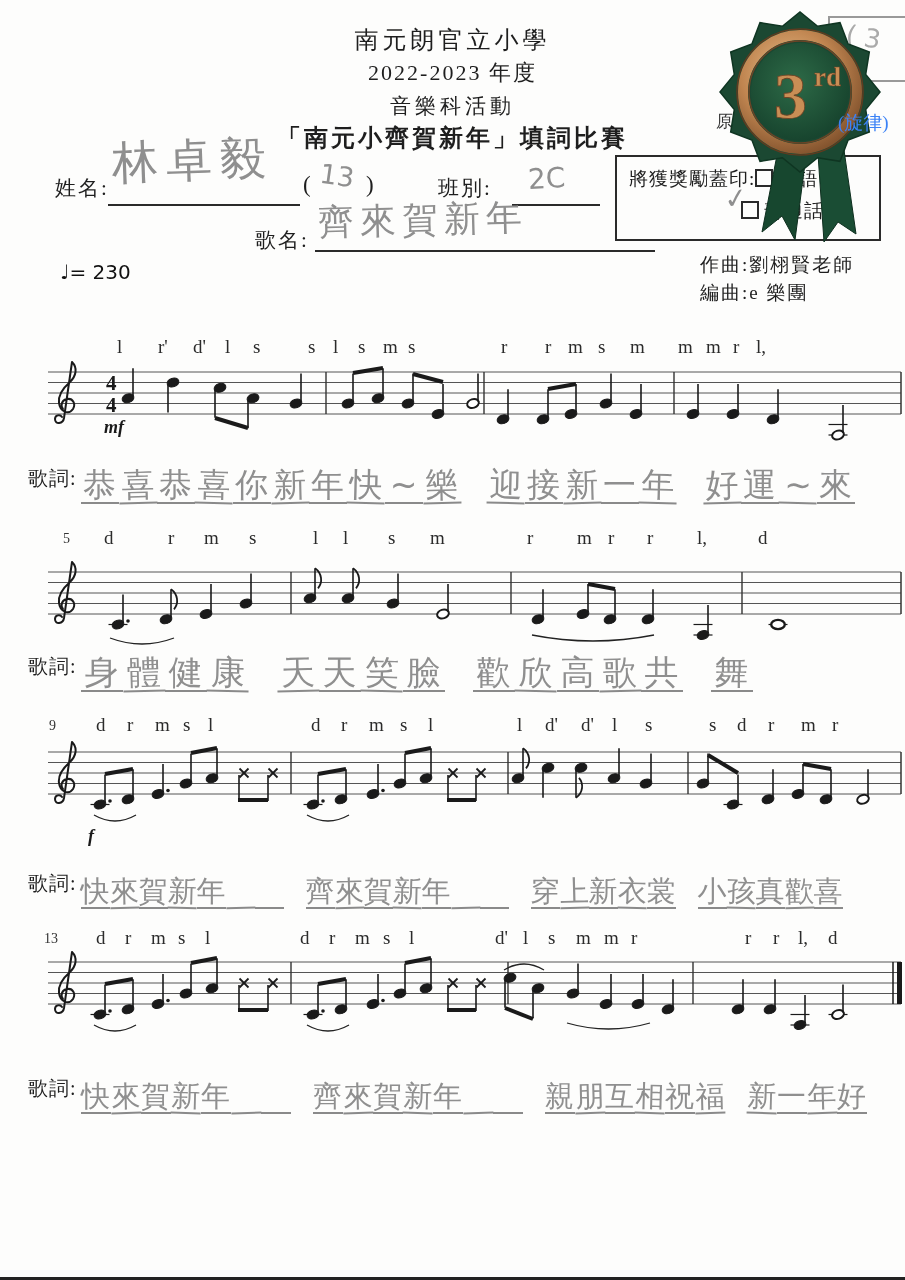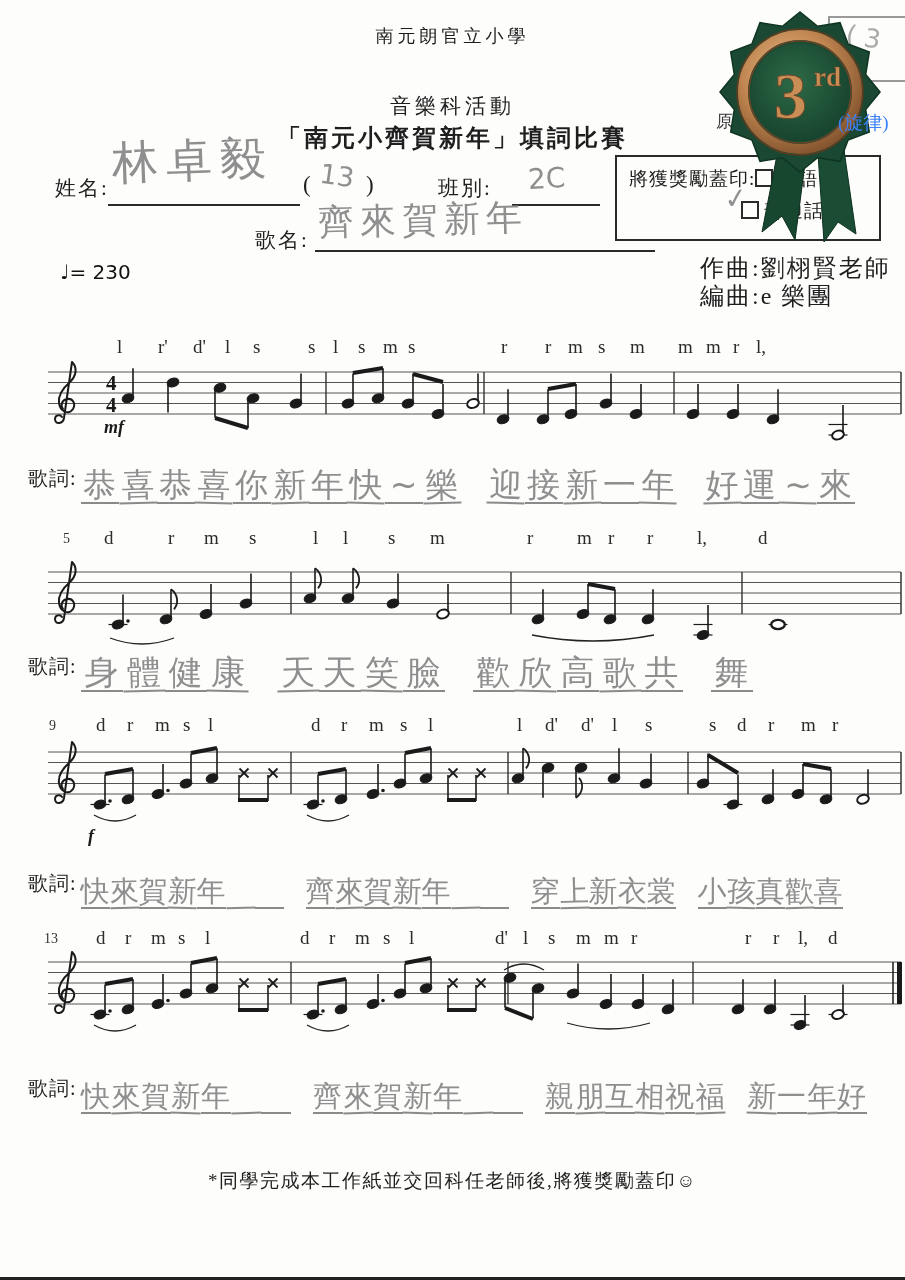--- a/index.html
+++ b/index.html
@@ -1,32 +1,32 @@
 <!DOCTYPE html>
 <html><head>
 <meta charset="utf-8">
 <style>
   html,body{margin:0;padding:0;background:#d8d8d8;}
   .page{position:relative;width:905px;height:1280px;margin:0 auto;background:#fdfdfc;overflow:hidden;
         font-family:"Liberation Serif","DejaVu Serif",serif;color:#1e1e1e;}
   .abs{position:absolute;}
   .hdr{left:0;width:100%;text-align:center;letter-spacing:4px;}
-  .hdr1{top:24px;font-size:18px;}
+  .hdr1{top:24px;font-size:24px;}
   .hdr2{top:58px;font-size:22px;letter-spacing:2px;}
   .hdr3{top:92px;font-size:21px;}
   .hdr4{top:122px;font-size:24px;font-weight:600;letter-spacing:3px;}
   .lbl{font-size:21px;letter-spacing:2px;}
   .u{border-bottom:2px solid #2a2a2a;height:0;}
   .hw{font-family:"DejaVu Sans",sans-serif;color:#8f8f8f;}
   .paren{font-size:23px;}
   .langbox{left:615px;top:155px;width:266px;height:86px;border:2px solid #2a2a2a;padding:9px 0 0 12px;box-sizing:border-box;z-index:2;}
   .langline{font-size:19px;letter-spacing:1px;}
   .cb{display:inline-block;width:14px;height:14px;border:2px solid #2a2a2a;margin:0 5px -2px 0;}
   .tick{left:724px;top:182px;font-size:28px;color:#8f8f8f;transform:rotate(-8deg);z-index:8;font-family:"DejaVu Sans",sans-serif;}
-  .credit{font-size:24px;letter-spacing:2px;}
+  .credit{font-size:19px;letter-spacing:2px;}
   .tempo{left:60px;top:260px;font-size:20px;font-family:"DejaVu Sans",sans-serif;color:#111;}
   .sfrow{left:0;top:0;width:905px;height:24px;}
   .sf{position:absolute;top:0;font-size:19px;color:#2b2b2b;font-family:"Liberation Serif",serif;}
   .sfn{font-size:14px;top:4px;color:#333;}
   .staff{position:absolute;z-index:1;}
   .lyr{display:flex;align-items:flex-end;z-index:3;}
   .lyr-label{font-size:20px;margin:0 4px 12px 0;letter-spacing:1px;white-space:nowrap;color:#1e1e1e;}
   .lyr-cell{display:inline-block;text-align:center;border-bottom:2px solid #8a8a8a;line-height:1.02;}
   .lyr-gap{display:inline-block;}
   .lyr-cell:nth-child(4n){transform:rotate(1.5deg);}
@@ -42,20 +42,21 @@
   .origR{left:838px;top:110px;font-size:19px;z-index:7;color:#3b82f6;}
   .ribbon{left:718px;top:0;z-index:6;}
   .botline{left:0;bottom:0;width:100%;height:3px;background:#222;z-index:9;}
 </style>
 </head>
 <body>
 
 <div class="page">
 
   <div class="abs hdr hdr1">南元朗官立小學</div>
+  <div class="abs hdr hdr2">2022-2023 年度</div>
   <div class="abs hdr hdr4">「南元小齊賀新年」填詞比賽</div>
   <div class="abs hdr hdr3">音樂科活動</div>
 
   <div class="abs cornerbox"></div>
   <div class="abs cornermark hw">( 3</div>
 
   <span class="abs origL">原創</span>
   <span class="abs origR">(旋律)</span>
 
   <svg class="abs ribbon" width="186" height="252" viewBox="0 0 186 252">
@@ -590,16 +591,15 @@
         <span class="lyr-cell hw">祝</span>
         <span class="lyr-cell hw">福</span>
         <span class="lyr-gap"></span>
         <span class="lyr-cell hw">新</span>
         <span class="lyr-cell hw">一</span>
         <span class="lyr-cell hw">年</span>
         <span class="lyr-cell hw">好</span>
       </span>
   </div>
 
-  <div class="abs footer">*同學完成本工作紙並交回科任老師後,將獲獎勵蓋印☺</div>
 
   <div class="abs botline"></div>
 </div>
 
 </body></html>

